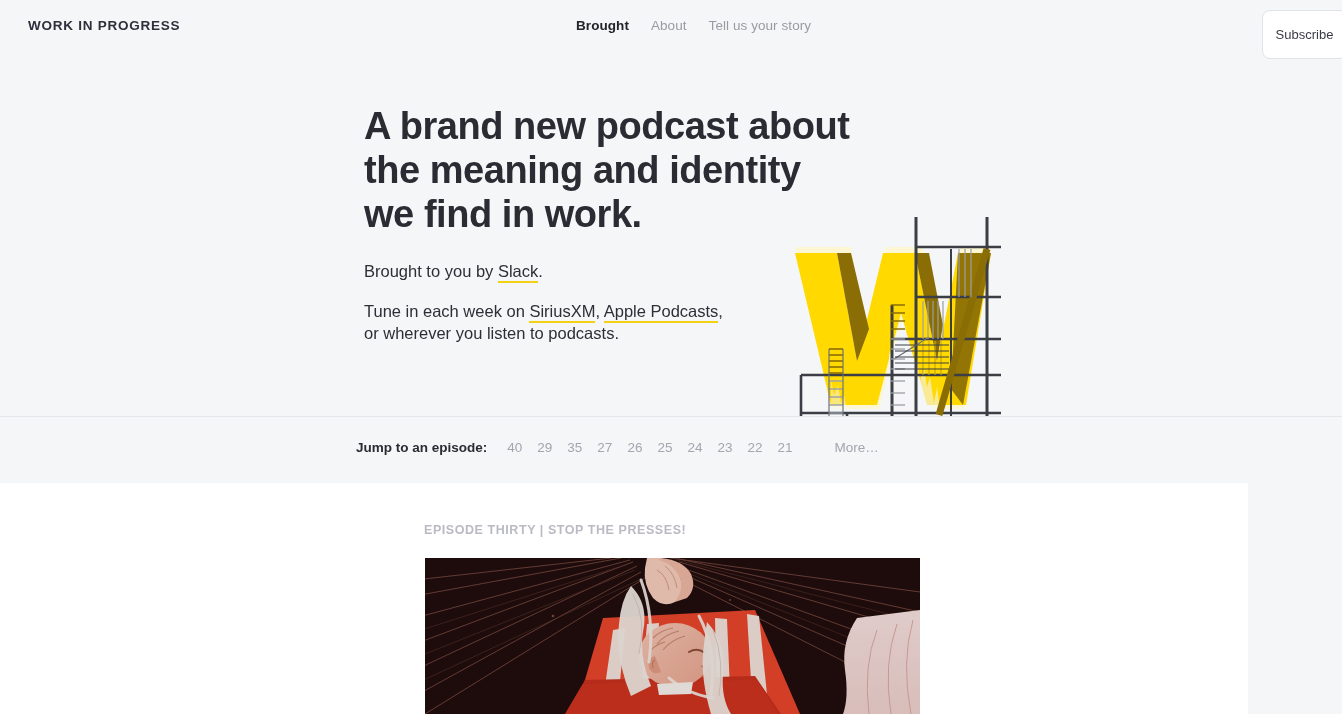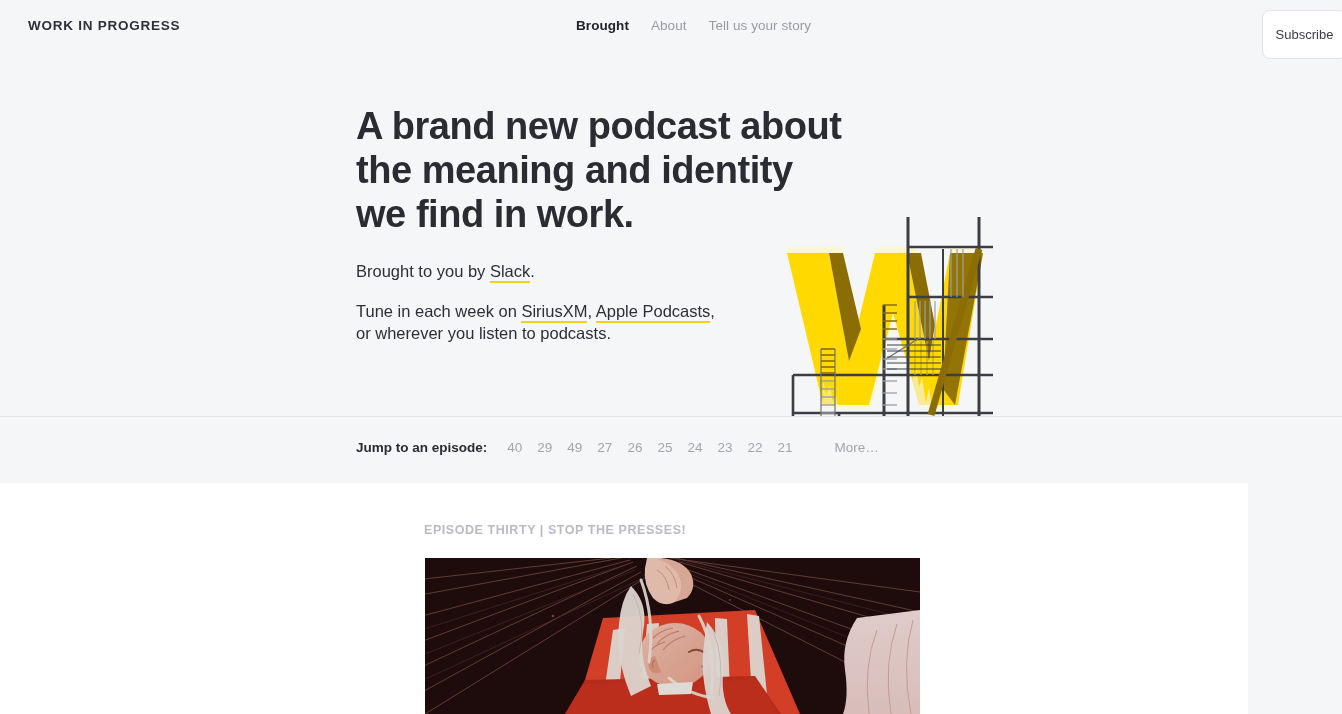--- a/index.html
+++ b/index.html
@@ -86,21 +86,21 @@
     color: #3b3b45;
     cursor: pointer;
     display: flex;
     align-items: center;
     justify-content: center;
   }
 
   
   .hero {
     position: absolute;
-    top: 52px; left: 0;
+    top: 52px; left: 8px;
     width: 1074px;
     height: 364px;
     background: #f5f6f8;
   }
 
   .hero-copy {
     position: absolute;
     left: 356px;
     top: 52px;
     width: 520px;
@@ -383,21 +383,21 @@
         </g>
       </svg>
     </div>
   </section>
 
   <section class="jump-bar">
     <div class="jump-inner">
       <span class="jump-label">Jump to an episode:</span>
       <a class="jump-num" href="#">40</a>
       <a class="jump-num" href="#">29</a>
-      <a class="jump-num" href="#">49</a>
+      <a class="jump-num" href="#">35</a>
       <a class="jump-num" href="#">27</a>
       <a class="jump-num" href="#">26</a>
       <a class="jump-num" href="#">25</a>
       <a class="jump-num" href="#">24</a>
       <a class="jump-num" href="#">23</a>
       <a class="jump-num" href="#">22</a>
       <a class="jump-num" href="#">21</a>
       <a class="jump-more" href="#">More…</a>
     </div>
   </section>

